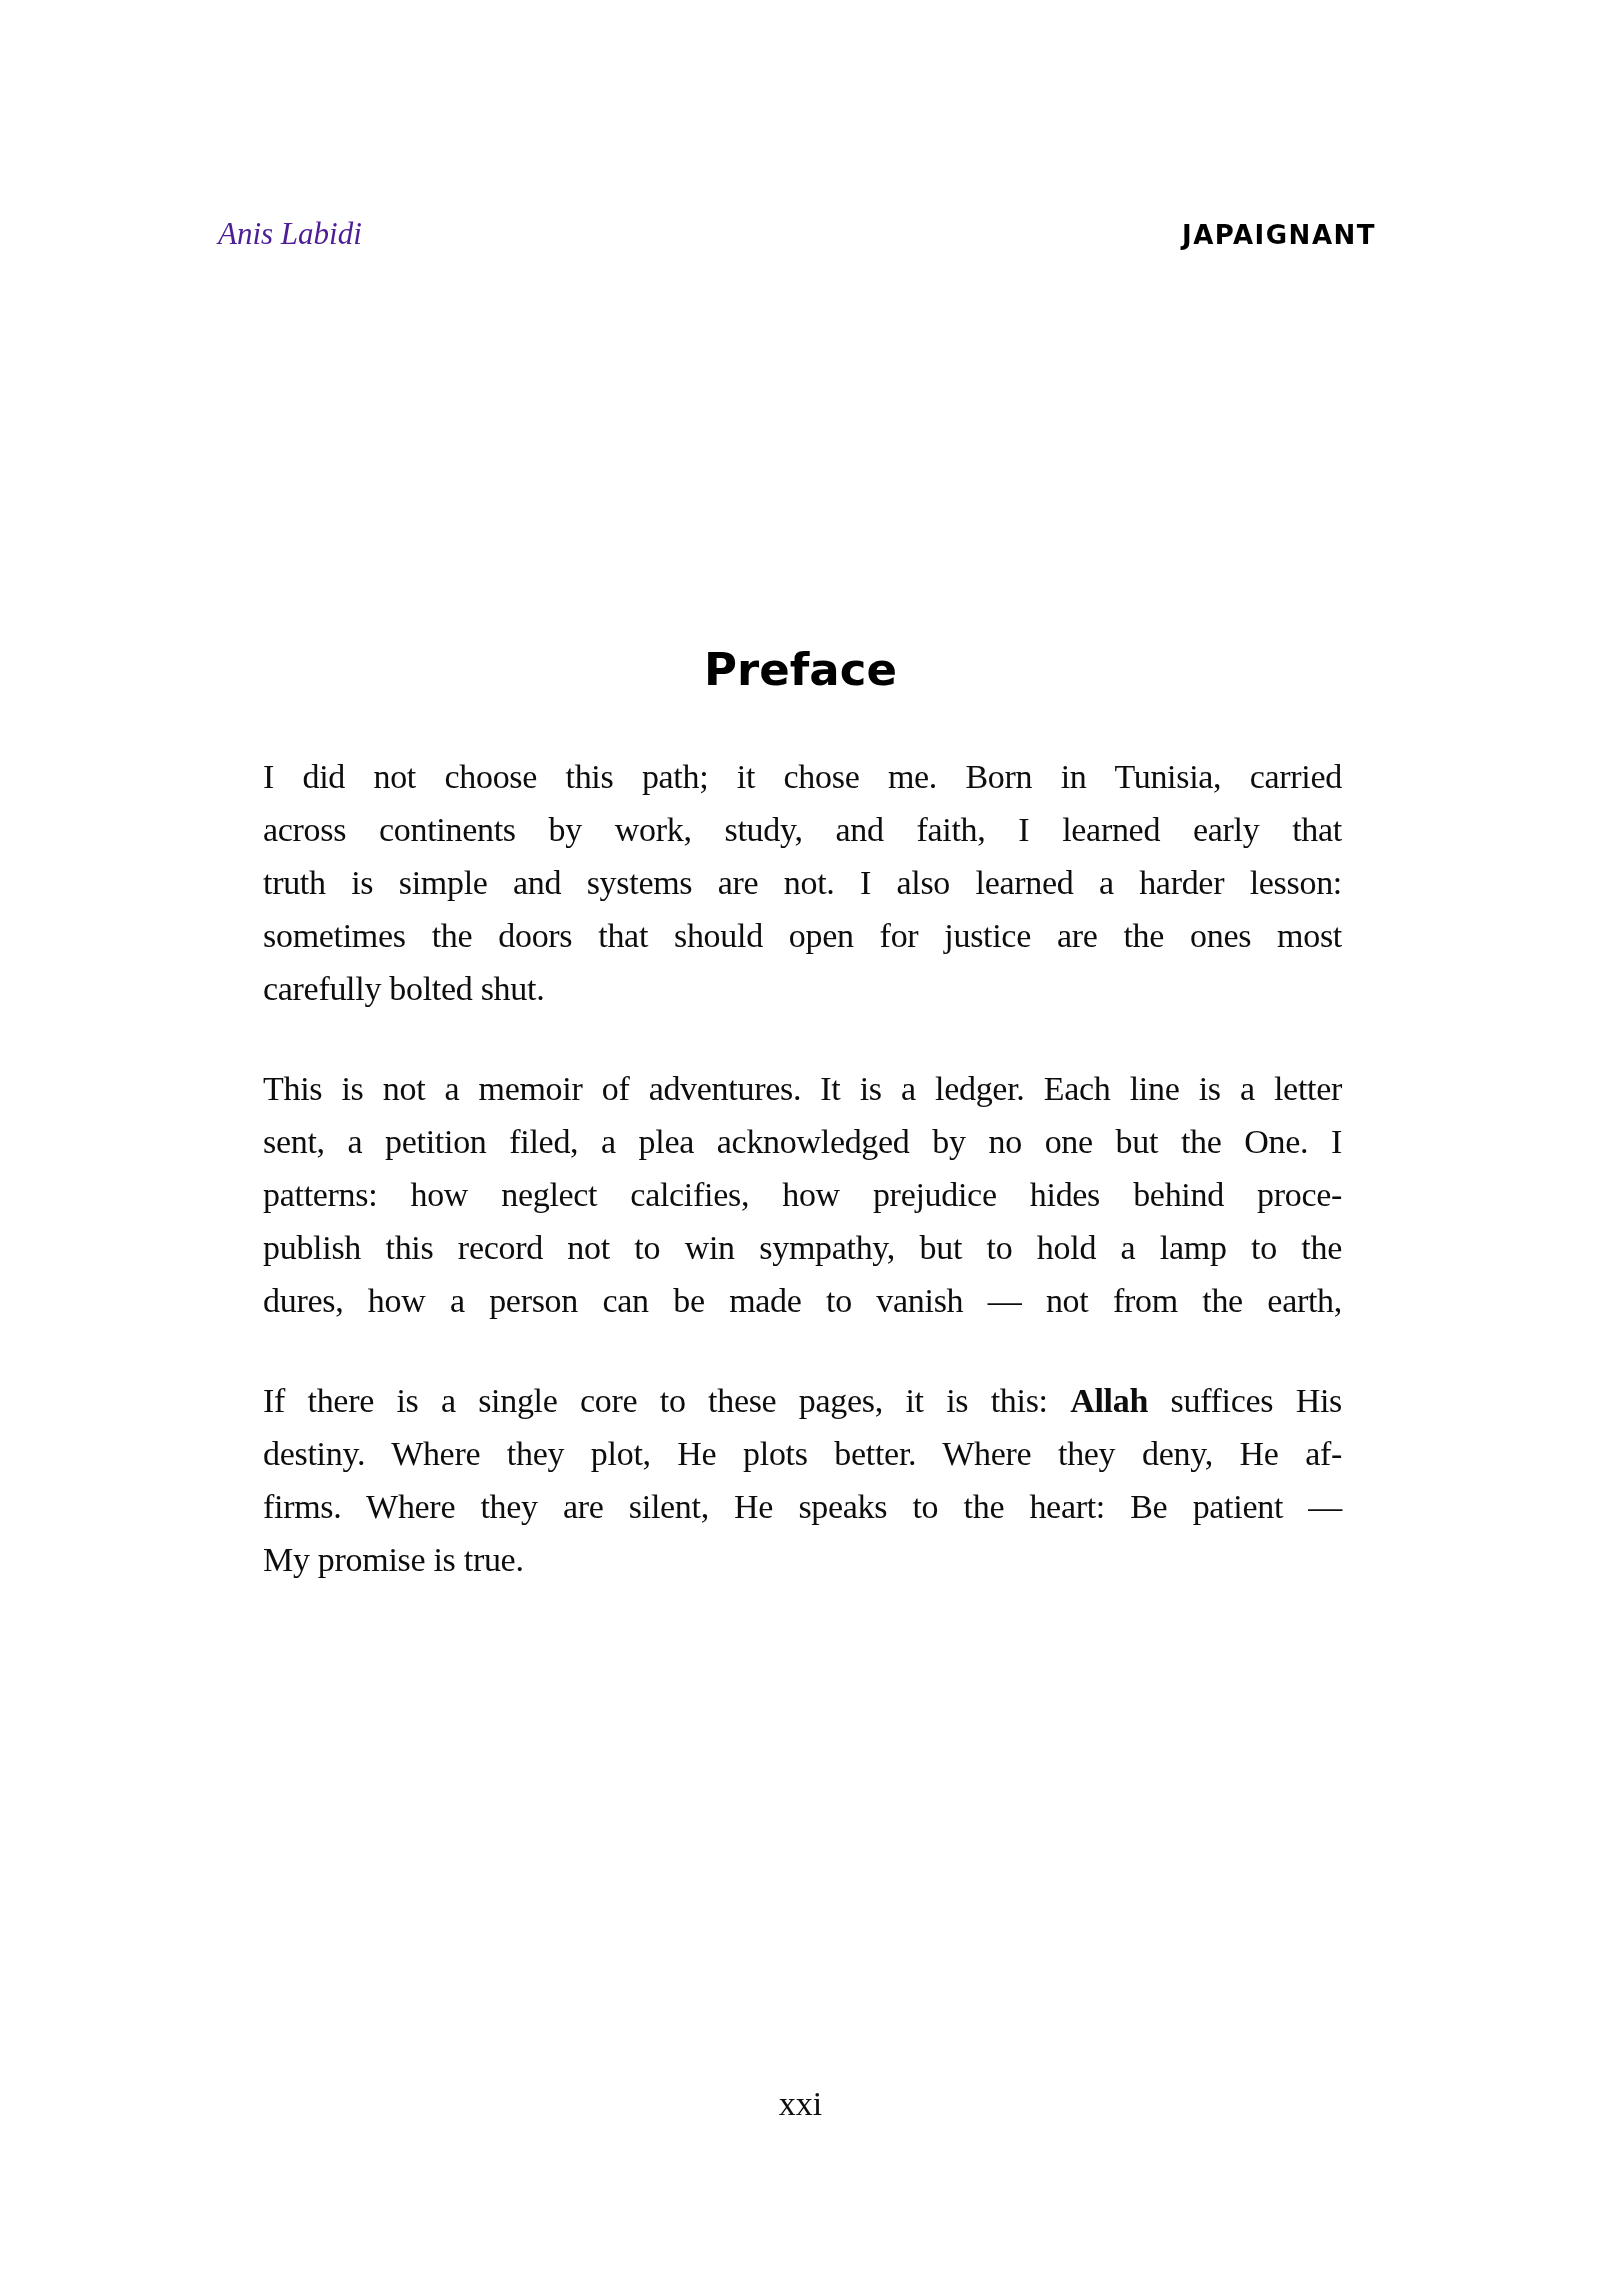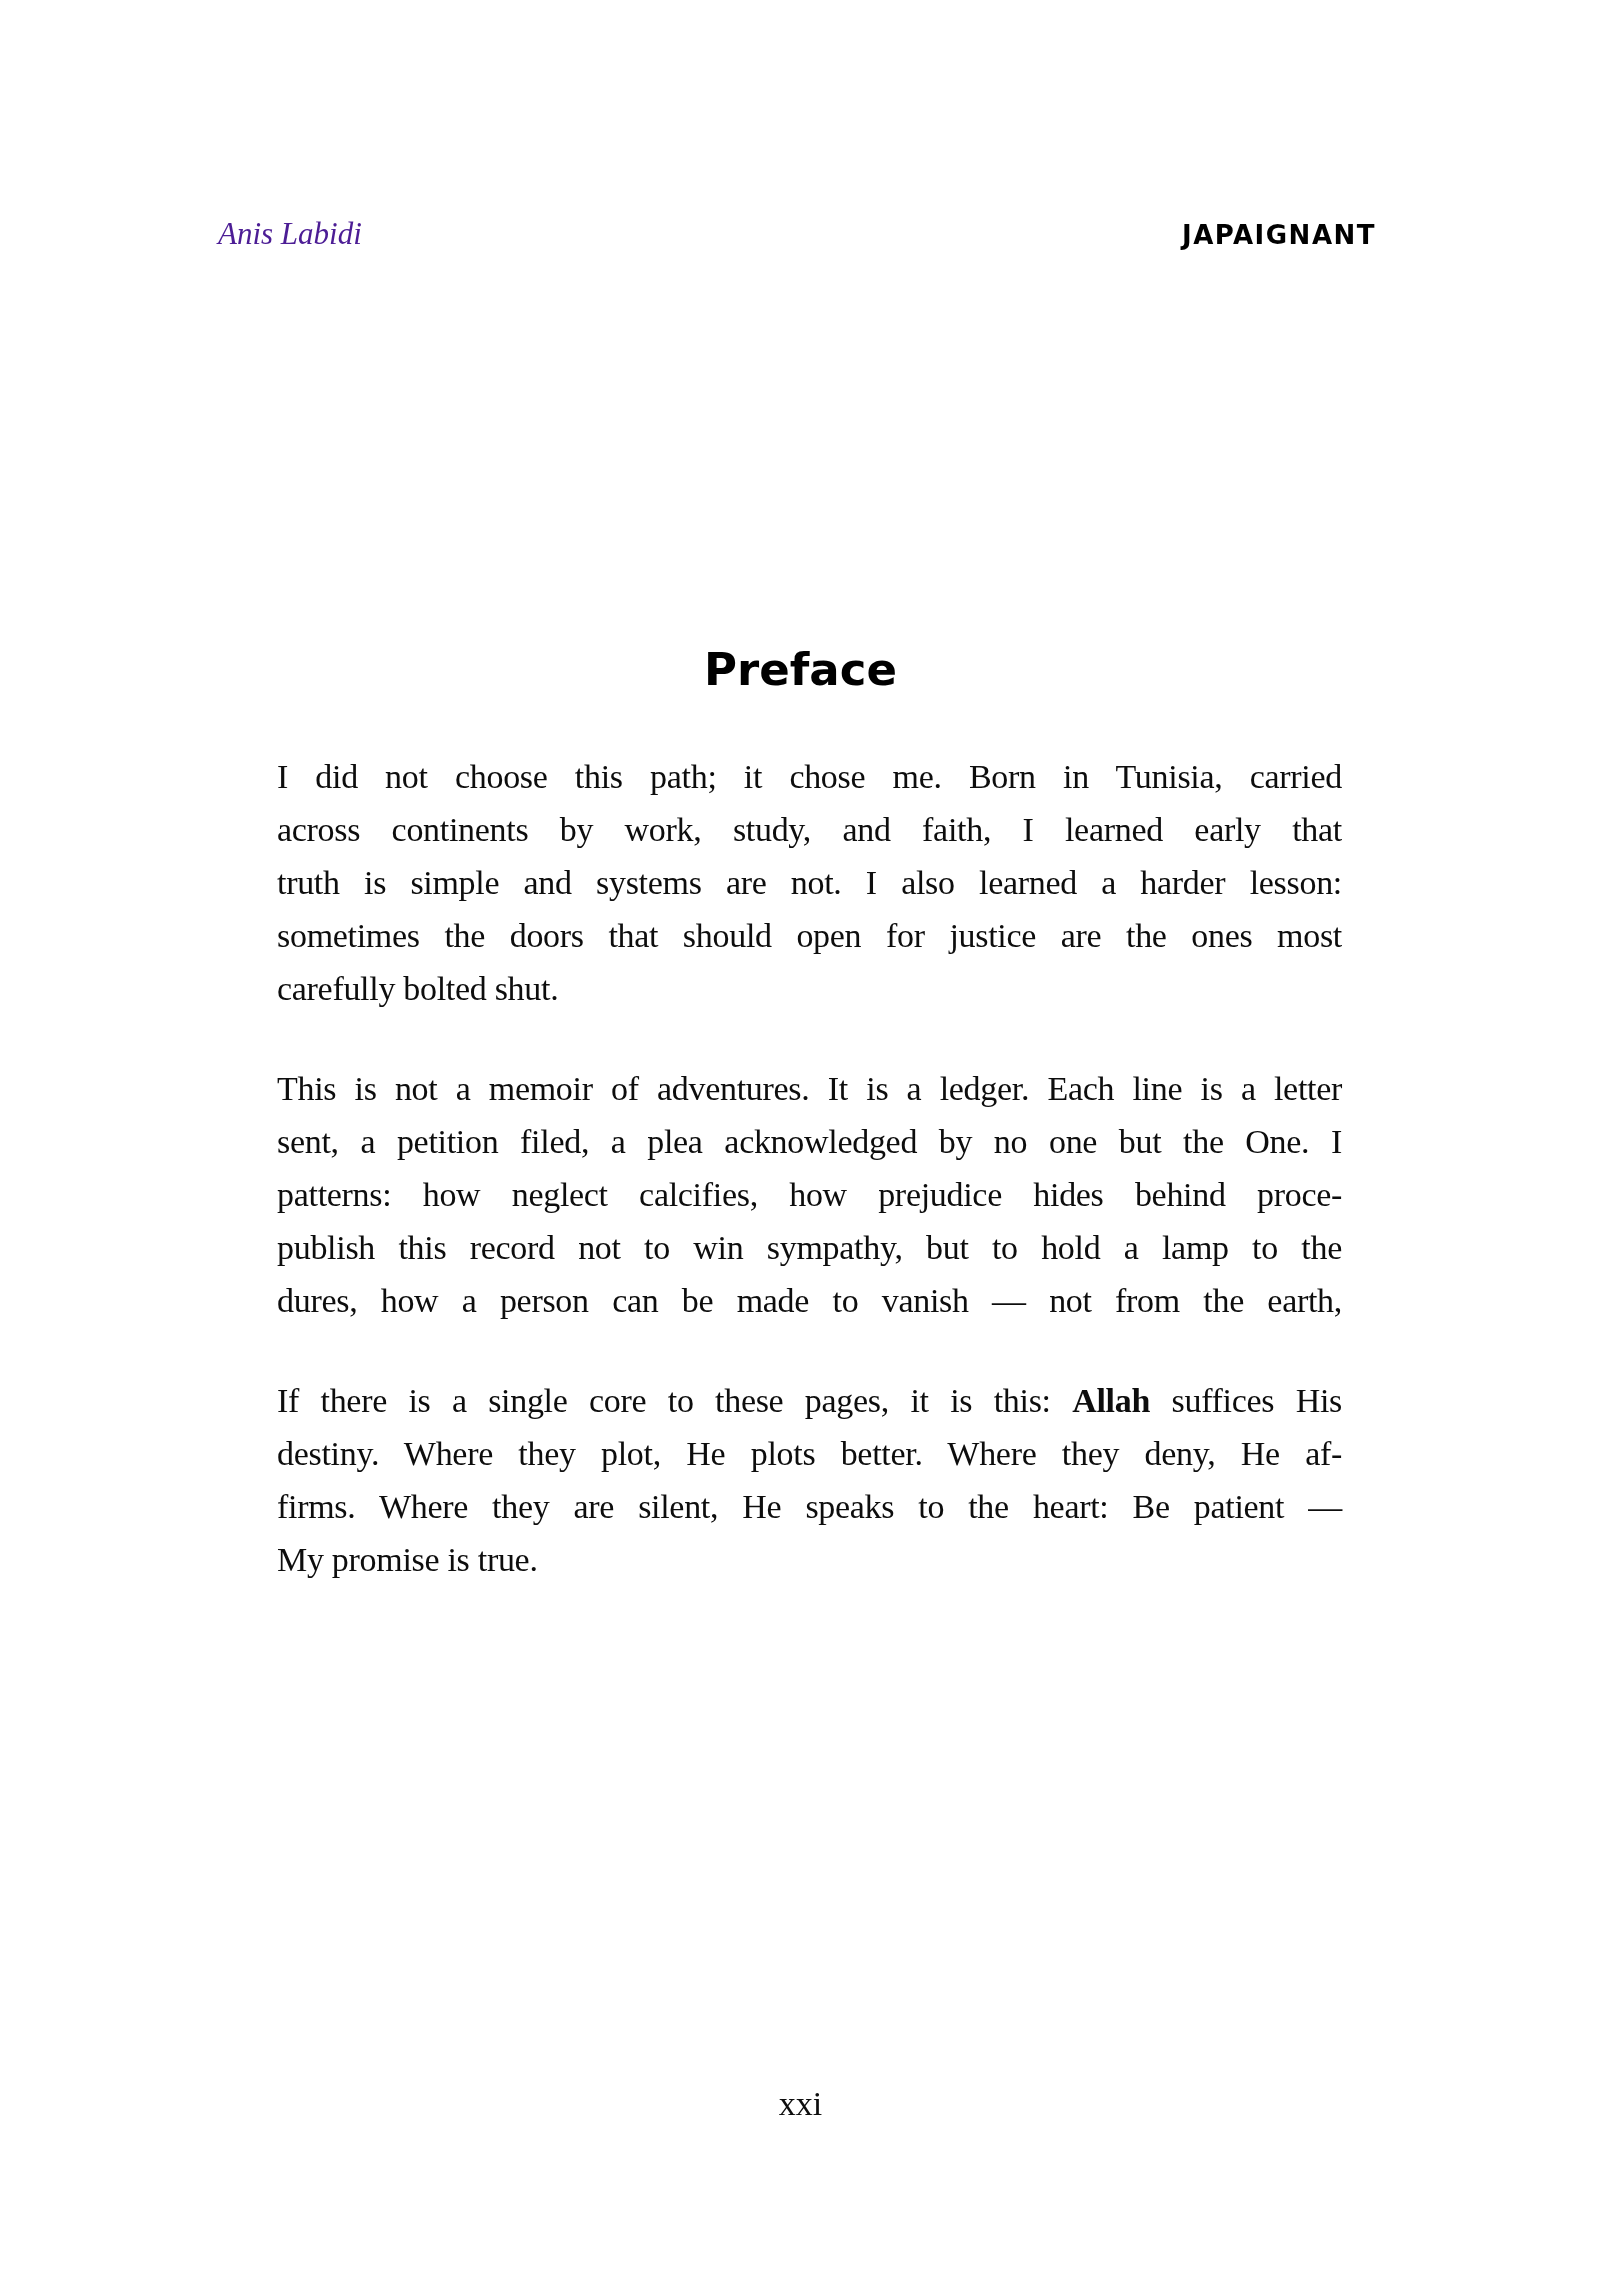--- a/index.html
+++ b/index.html
@@ -47,21 +47,21 @@
   }
   .body-text {
     position: absolute;
     top: 750px;
     left: 260px;
     width: 1082px;
     font-size: 34px;
     line-height: 53px;
     letter-spacing: -0.3px;
   }
-  .paragraph { margin: 0 0 47px 17px; }
+  .paragraph { margin: 0 0 47px 3px; }
   .paragraph:last-child { margin-bottom: 0; }
   .line {
     text-align: justify;
     text-align-last: justify;
     text-justify: inter-word;
     white-space: normal;
   }
   .line.last { text-align-last: left; }
   .bold { font-weight: bold; }
   .page-number {

